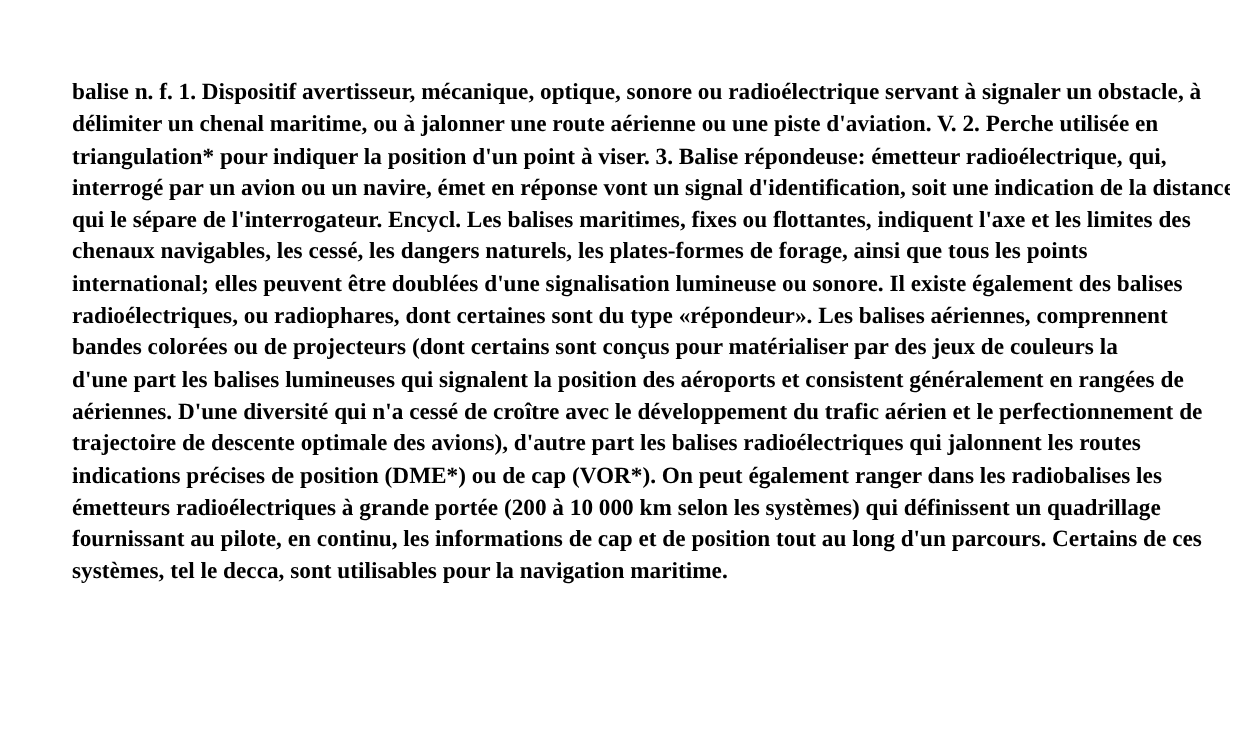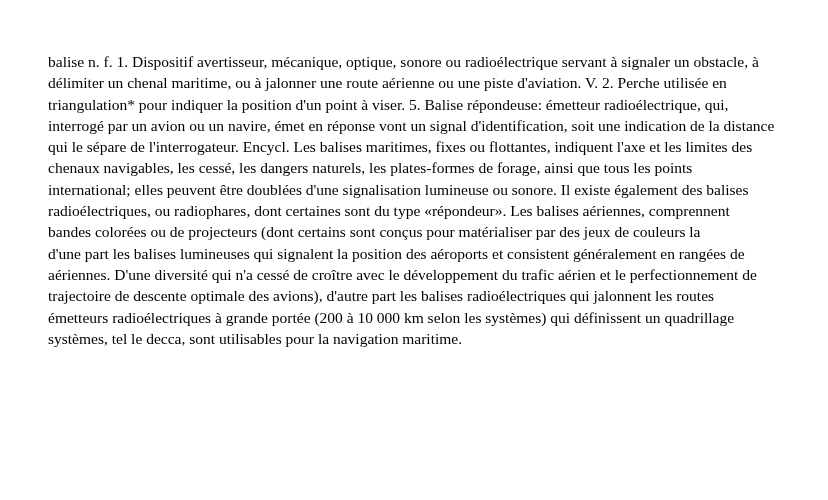--- a/index.html
+++ b/index.html
@@ -6,20 +6,21 @@
     margin: 0;
     padding: 0;
     background: #ffffff;
   }
   .page {
     position: relative;
     width: 820px;
     height: 500px;
     background: #ffffff;
     overflow: hidden;
+    font-weight: bold;
   }
   .text-block {
     position: absolute;
     left: 48px;
     top: 51px;
     width: 756px;
     font-family: "Liberation Serif", "DejaVu Serif", serif;
     font-size: 15.5px;
     line-height: 21.3px;
     color: #000000;
@@ -28,26 +29,28 @@
     white-space: nowrap;
   }
 </style>
 </head>
 <body>
 
 <div class="page" style="background: rgb(255, 255, 255);">
   <div class="text-block" style="color: rgb(0, 0, 0);">
       <div class="text-line">balise n. f. 1. Dispositif avertisseur, mécanique, optique, sonore ou radioélectrique servant à signaler un obstacle, à</div>
       <div class="text-line">délimiter un chenal maritime, ou à jalonner une route aérienne ou une piste d'aviation. V. 2. Perche utilisée en</div>
-      <div class="text-line">triangulation* pour indiquer la position d'un point à viser. 5. Balise répondeuse: émetteur radioélectrique, qui,</div>
+      <div class="text-line">triangulation* pour indiquer la position d'un point à viser. 3. Balise répondeuse: émetteur radioélectrique, qui,</div>
       <div class="text-line">interrogé par un avion ou un navire, émet en réponse vont un signal d'identification, soit une indication de la distance</div>
       <div class="text-line">qui le sépare de l'interrogateur. Encycl. Les balises maritimes, fixes ou flottantes, indiquent l'axe et les limites des</div>
       <div class="text-line">chenaux navigables, les cessé, les dangers naturels, les plates-formes de forage, ainsi que tous les points</div>
       <div class="text-line">international; elles peuvent être doublées d'une signalisation lumineuse ou sonore. Il existe également des balises</div>
       <div class="text-line">radioélectriques, ou radiophares, dont certaines sont du type «répondeur». Les balises aériennes, comprennent</div>
       <div class="text-line">bandes colorées ou de projecteurs (dont certains sont conçus pour matérialiser par des jeux de couleurs la</div>
       <div class="text-line">d'une part les balises lumineuses qui signalent la position des aéroports et consistent généralement en rangées de</div>
       <div class="text-line">aériennes. D'une diversité qui n'a cessé de croître avec le développement du trafic aérien et le perfectionnement de</div>
       <div class="text-line">trajectoire de descente optimale des avions), d'autre part les balises radioélectriques qui jalonnent les routes</div>
+      <div class="text-line">indications précises de position (DME*) ou de cap (VOR*). On peut également ranger dans les radiobalises les</div>
       <div class="text-line">émetteurs radioélectriques à grande portée (200 à 10 000 km selon les systèmes) qui définissent un quadrillage</div>
+      <div class="text-line">fournissant au pilote, en continu, les informations de cap et de position tout au long d'un parcours. Certains de ces</div>
       <div class="text-line">systèmes, tel le decca, sont utilisables pour la navigation maritime.</div>
     </div>
 </div>
 
 </body></html>

